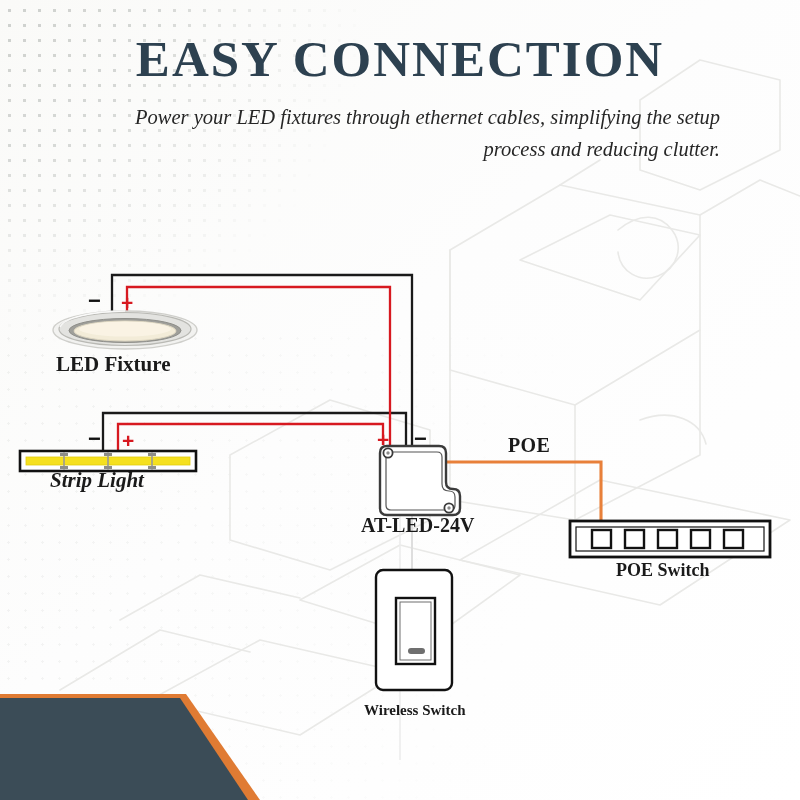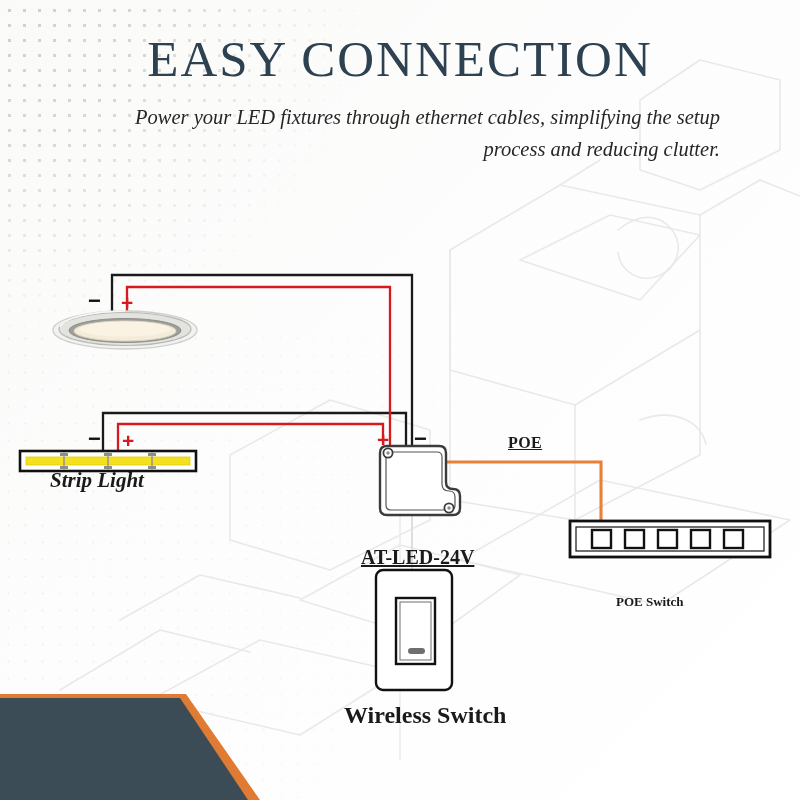--- a/index.html
+++ b/index.html
@@ -37,21 +37,21 @@
     pointer-events:none;
   }
 
   
   .watermark{position:absolute;left:0;top:0;width:800px;height:800px;pointer-events:none;}
 
   
   .header{position:absolute;left:0;top:0;width:800px;text-align:center;}
   .title{
     margin:0;padding-top:30px;
-    font-size:51px;font-weight:400;letter-spacing:2.0px;
+    font-size:51px;font-weight:700;letter-spacing:2.0px;
     color:#2d4150;
     font-family:"Liberation Serif", serif;
   }
   .subtitle{
     margin:0 auto;padding-top:14px;width:640px;
     font-size:20.5px;font-style:italic;line-height:1.55;
     color:#262626;
     font-family:"Liberation Serif", serif;
     text-align:right;
   }
@@ -60,24 +60,24 @@
   .diagram{position:absolute;left:0;top:0;width:800px;height:800px;}
 
   .label{
     position:absolute;
     font-family:"Liberation Serif", serif;
     font-weight:700;color:#1a1a1a;
     white-space:nowrap;
   }
   .lbl-led{left:56px;top:352px;font-size:21px;}
   .lbl-strip{left:50px;top:468px;font-size:21px;font-style:italic;}
-  .lbl-driver{left:361px;top:546px;font-size:20px;text-decoration:underline;}
-  .lbl-poesw{left:616px;top:594px;font-size:13px;}
-  .lbl-wsw{left:344px;top:702px;font-size:24px;}
-  .lbl-poe{left:508px;top:434px;font-size:16px;letter-spacing:.4px;text-decoration:underline;}
+  .lbl-driver{left:361px;top:514px;font-size:20px;}
+  .lbl-poesw{left:616px;top:560px;font-size:18px;}
+  .lbl-wsw{left:364px;top:702px;font-size:15px;}
+  .lbl-poe{left:508px;top:434px;font-size:20px;letter-spacing:.4px;}
 
   .sign{
     position:absolute;font-family:"Liberation Sans", sans-serif;
     font-weight:700;line-height:1;
   }
   .sign-minus{color:#111;font-size:22px;}
   .sign-plus{color:#d71920;font-size:21px;}
 
   
   .wedge{position:absolute;left:0;bottom:0;width:260px;height:120px;}
@@ -182,20 +182,21 @@
 
     <g>
       <rect x="376" y="570" width="76" height="120" rx="7" ry="7" fill="#ffffff" stroke="#111111" stroke-width="2.4"></rect>
       <rect x="396" y="598" width="39" height="66" fill="#ffffff" stroke="#111111" stroke-width="2.4"></rect>
       <rect x="400" y="602" width="31" height="58" fill="#ffffff" stroke="#6e6e6e" stroke-width="1"></rect>
       <rect x="408" y="648" width="17" height="6" rx="3" ry="3" fill="#6f6f6f"></rect>
     </g>
   </svg>
 
   <div class="diagram" style="pointer-events:none;">
+    <div class="label lbl-led">LED Fixture</div>
     <div class="label lbl-strip">Strip Light</div>
     <div class="label lbl-driver">AT-LED-24V</div>
     <div class="label lbl-poesw">POE Switch</div>
     <div class="label lbl-wsw">Wireless Switch</div>
     <div class="label lbl-poe">POE</div>
 
     <span class="sign sign-minus" style="left:88px;top:290px;">−</span>
     <span class="sign sign-plus" style="left:121px;top:292px;">+</span>
 
     <span class="sign sign-minus" style="left:88px;top:428px;">−</span>

